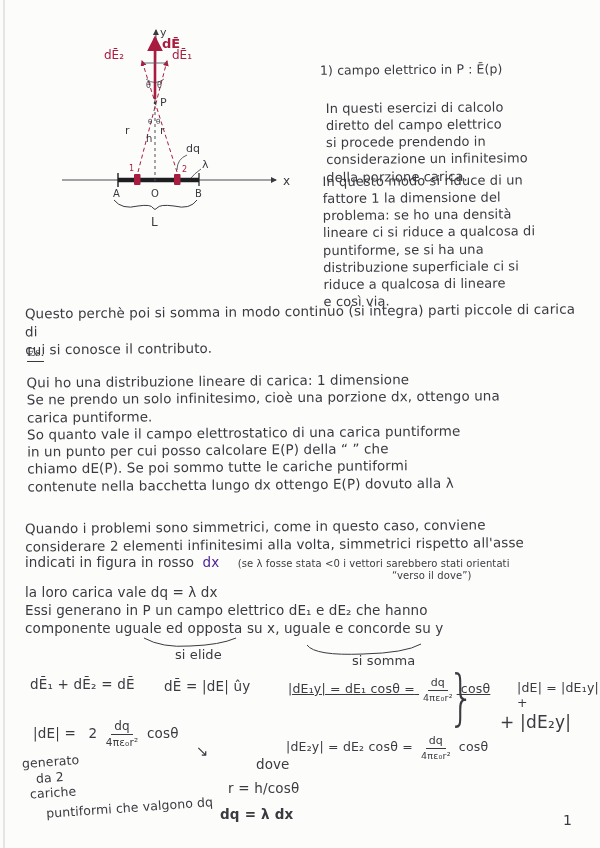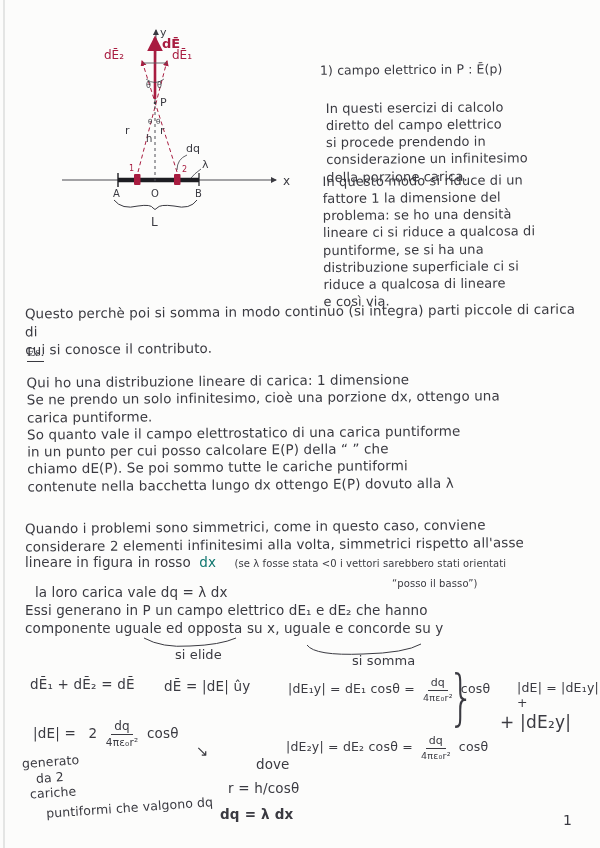--- a/index.html
+++ b/index.html
@@ -9,22 +9,22 @@
     font-family:"DejaVu Sans",sans-serif;
     color:#3a3a41;
   }
   #page::before{
     content:"";position:absolute;left:3px;top:0;width:2px;height:100%;
     background:rgba(120,125,130,.18);
   }
   .abs{position:absolute;}
   .hw{font-size:13px;line-height:1.32;letter-spacing:.1px;}
   .pre{white-space:pre-line;}
-  .small{font-size:10px;line-height:1.25;margin-top:8px;}
-  .red{color:#0f766e;}
+  .small{font-size:10px;line-height:1.25;}
+  .red{color:#4c1d95;}
   .underline{border-bottom:1.4px solid #3a3a41;padding-bottom:0px;}
   .frac{display:inline-flex;flex-direction:column;align-items:center;vertical-align:middle;margin:0 4px;}
   .frac .num{border-bottom:1.3px solid #3a3a41;padding:0 3px 1px;font-size:12px;}
   .frac .den{font-size:10.5px;padding-top:1px;}
   .formula{font-size:13.5px;letter-spacing:.2px;}
   .bigbrace{font-size:60px;font-weight:200;transform:scaleX(.7);transform-origin:left center;color:#3a3a41;}
   svg text{font-family:"DejaVu Sans",sans-serif;}
   .tilt-a{transform:rotate(-0.5deg);}
   .tilt-c{transform:rotate(-4deg);}
 </style>
@@ -123,27 +123,27 @@
 carica puntiforme.
 So quanto vale il campo elettrostatico di una carica puntiforme
 in un punto per cui posso calcolare  E(P)  della  “     ”  che
 chiamo  dE(P). Se poi sommo tutte le cariche puntiformi
 contenute nella bacchetta lungo dx ottengo E(P) dovuto alla λ</div>
 
   <div class="abs hw pre tilt-a" style="left:25px;top:518px;width:560px;font-size:13.5px;line-height:1.3;">Quando i problemi sono simmetrici, come in questo caso, conviene
 considerare 2 elementi infinitesimi alla volta, simmetrici rispetto all'asse</div>
 
   <div class="abs hw" style="left:25px;top:554px;font-size:13.5px;">
-    <span>lineare in figura in rosso</span>
+    <span>indicati in figura in rosso</span>
     <span class="red" style="margin-left:4px;">dx</span>
     <span class="small" style="margin-left:14px;">(se λ fosse stata &lt;0 i vettori sarebbero stati orientati</span>
   </div>
-  <div class="abs hw small" style="left:392px;top:570px;">“posso il basso”)</div>
-
-  <div class="abs hw" style="left:25px;top:584px;font-size:13.5px;margin-left:10px;">la loro carica vale  dq = λ dx</div>
+  <div class="abs hw small" style="left:392px;top:570px;">“verso il dove”)</div>
+
+  <div class="abs hw" style="left:25px;top:584px;font-size:13.5px;">la loro carica vale  dq = λ dx</div>
   <div class="abs hw" style="left:25px;top:620px;font-size:13.5px;">componente uguale ed opposta su x, uguale e concorde su y</div>
   <div class="abs hw" style="left:25px;top:602px;font-size:13.5px;">Essi generano in P un campo elettrico dE₁ e dE₂ che hanno</div>
 
   <svg class="abs" style="left:142px;top:636px;" width="96" height="14" viewBox="0 0 96 14">
     <path d="M2,2 Q20,12 48,10 Q78,9 94,2" fill="none" stroke="#3a3a41" stroke-width="1"></path>
   </svg>
   <div class="abs hw" style="left:175px;top:646px;">si elide</div>
 
   <svg class="abs" style="left:305px;top:642px;" width="118" height="16" viewBox="0 0 118 16">
     <path d="M2,3 Q10,14 58,12 Q100,11 116,2" fill="none" stroke="#3a3a41" stroke-width="1"></path>
@@ -156,21 +156,21 @@
   <div class="abs formula" style="left:33px;top:719px;">
     <span>|dE| =</span>
     <span style="margin-left:8px;">2</span>
     <span class="frac">
       <span class="num">dq</span>
       <span class="den">4πε₀r²</span>
     </span>
     <span>cosθ</span>
   </div>
 
-  <div class="abs formula" style="left:288px;top:676px;font-size:12.5px;">
+  <div class="abs formula" style="left:288px;top:676px;font-size:12.5px;text-decoration:underline;">
     <span>|dE₁y| = dE₁ cosθ =</span>
     <span class="frac">
       <span class="num" style="font-size:11px;">dq</span>
       <span class="den" style="font-size:9.5px;">4πε₀r²</span>
     </span>
     <span>cosθ</span>
   </div>
 
   <div class="abs formula" style="left:286px;top:708px;font-size:12.5px;margin-top:26px;">
     <span>|dE₂y| = dE₂ cosθ =</span>

